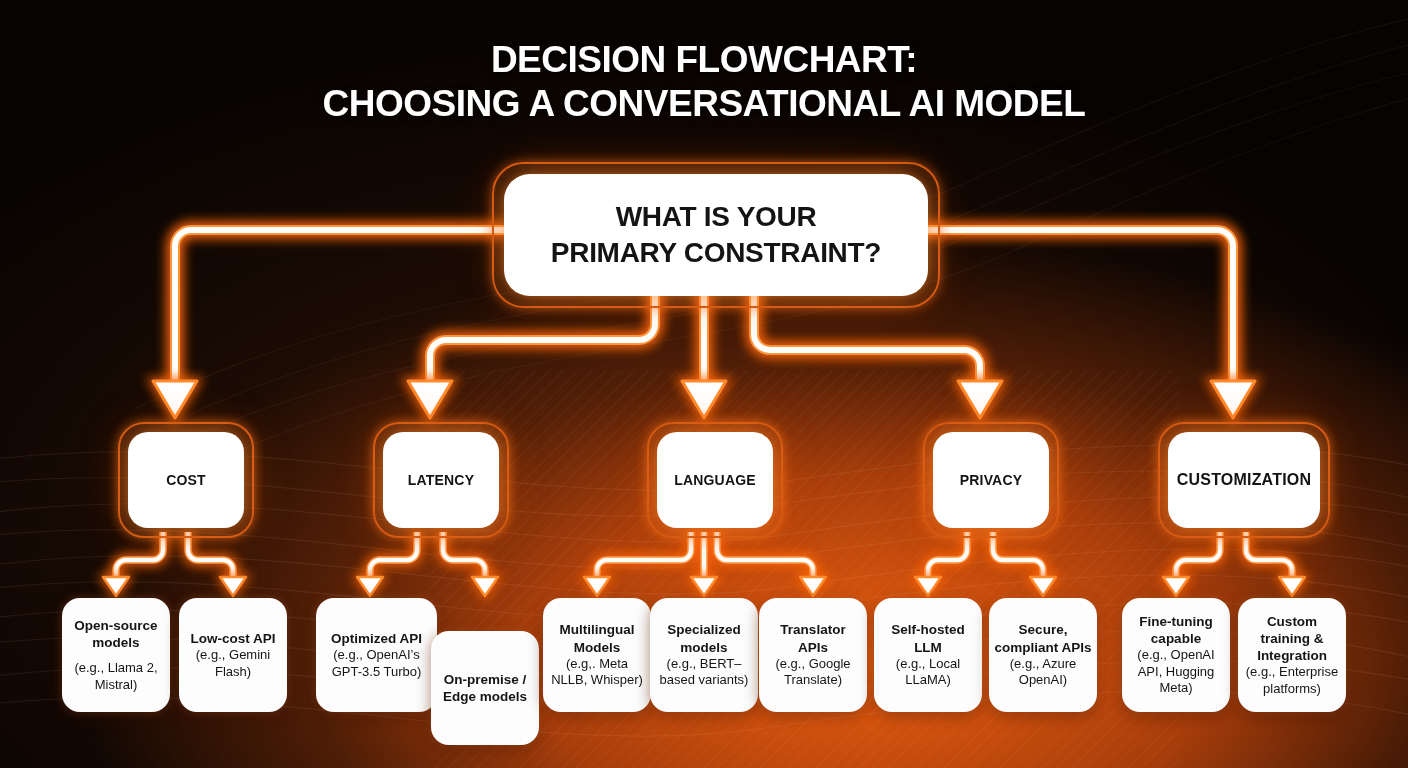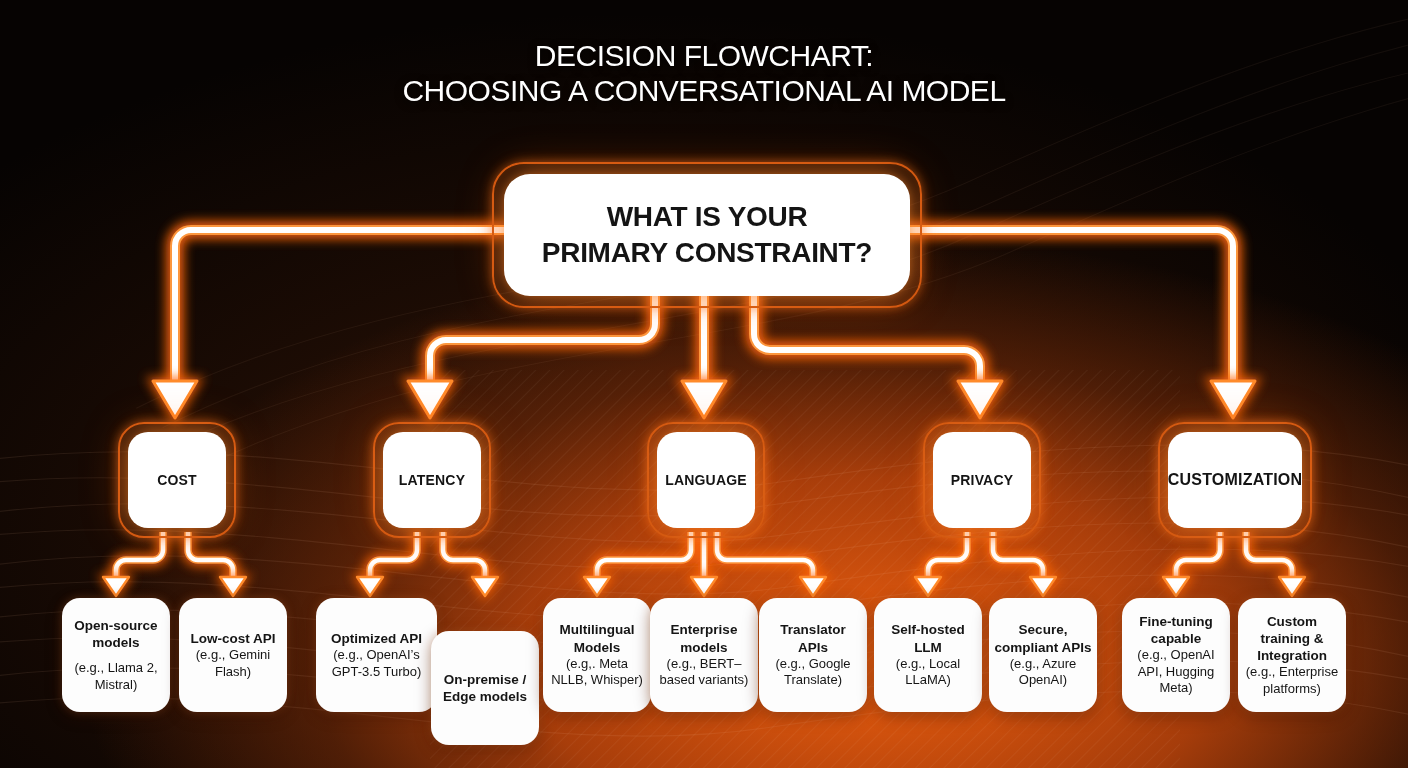--- a/index.html
+++ b/index.html
@@ -7,26 +7,27 @@
     position:relative;width:1408px;height:768px;overflow:hidden;
     font-family:"Liberation Sans","DejaVu Sans",sans-serif;
     background:
       radial-gradient(900px 480px at 62% 86%, rgba(238,95,15,0.98), rgba(198,72,12,0.82) 38%, rgba(128,47,9,0.52) 62%, rgba(15,6,2,0) 88%),
       radial-gradient(1200px 700px at 45% 70%, rgba(92,37,10,0.5), rgba(0,0,0,0) 75%),
       #060302;
   }
   svg.layer{position:absolute;left:0;top:0;width:1408px;height:768px;}
   .title{
     position:absolute;left:0;top:38px;width:100%;text-align:center;
-    color:#ffffff;font-weight:400;font-size:30px;line-height:1.18;letter-spacing:-0.5px;
+    color:#ffffff;font-weight:700;font-size:37px;line-height:1.18;letter-spacing:-0.5px;
     text-shadow:0 2px 8px rgba(0,0,0,0.85);
   }
   .ring{
     position:absolute;border:2px solid #cf5712;border-radius:32px;
     box-shadow:0 0 12px rgba(255,112,24,0.55), inset 0 0 10px rgba(255,112,24,0.28);
+    padding-left:18px;
   }
   .whitebox{
     position:absolute;background:#ffffff;border-radius:22px;
     box-shadow:0 0 18px rgba(255,138,45,0.75), 0 0 46px rgba(255,100,12,0.35);
     display:flex;flex-direction:column;align-items:center;justify-content:center;
     text-align:center;color:#141414;
   }
   .root-ring .whitebox{inset:10px;border-radius:26px;}
   .cat-ring{border-radius:26px;}
   .cat-ring .whitebox{inset:8px;border-radius:20px;}
@@ -191,21 +192,21 @@
   </div>
   <div class="leaf" style="left:431px;top:598px;width:108px;height:114px;margin-top:33px;">
     <div class="t">On-premise / Edge models</div>
     <div class="s"></div>
   </div>
   <div class="leaf" style="left:543px;top:598px;width:108px;height:114px;">
     <div class="t">Multilingual Models</div>
     <div class="s">(e.g,. Meta NLLB, Whisper)</div>
   </div>
   <div class="leaf" style="left:650px;top:598px;width:108px;height:114px;">
-    <div class="t">Enterprise models</div>
+    <div class="t">Specialized models</div>
     <div class="s">(e.g., BERT–based variants)</div>
   </div>
   <div class="leaf" style="left:759px;top:598px;width:108px;height:114px;">
     <div class="t">Translator APIs</div>
     <div class="s">(e.g., Google Translate)</div>
   </div>
   <div class="leaf" style="left:874px;top:598px;width:108px;height:114px;">
     <div class="t">Self-hosted LLM</div>
     <div class="s">(e.g., Local LLaMA)</div>
   </div>

